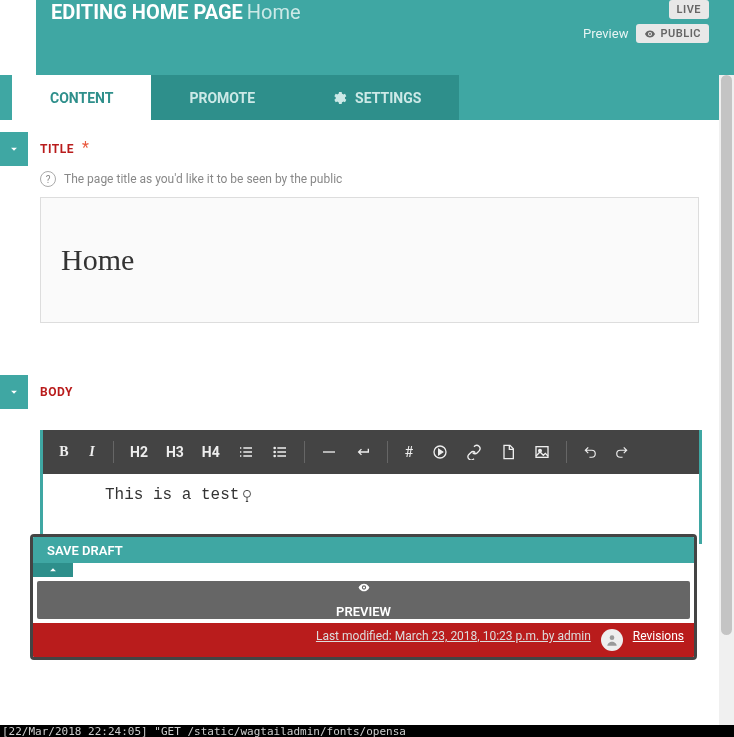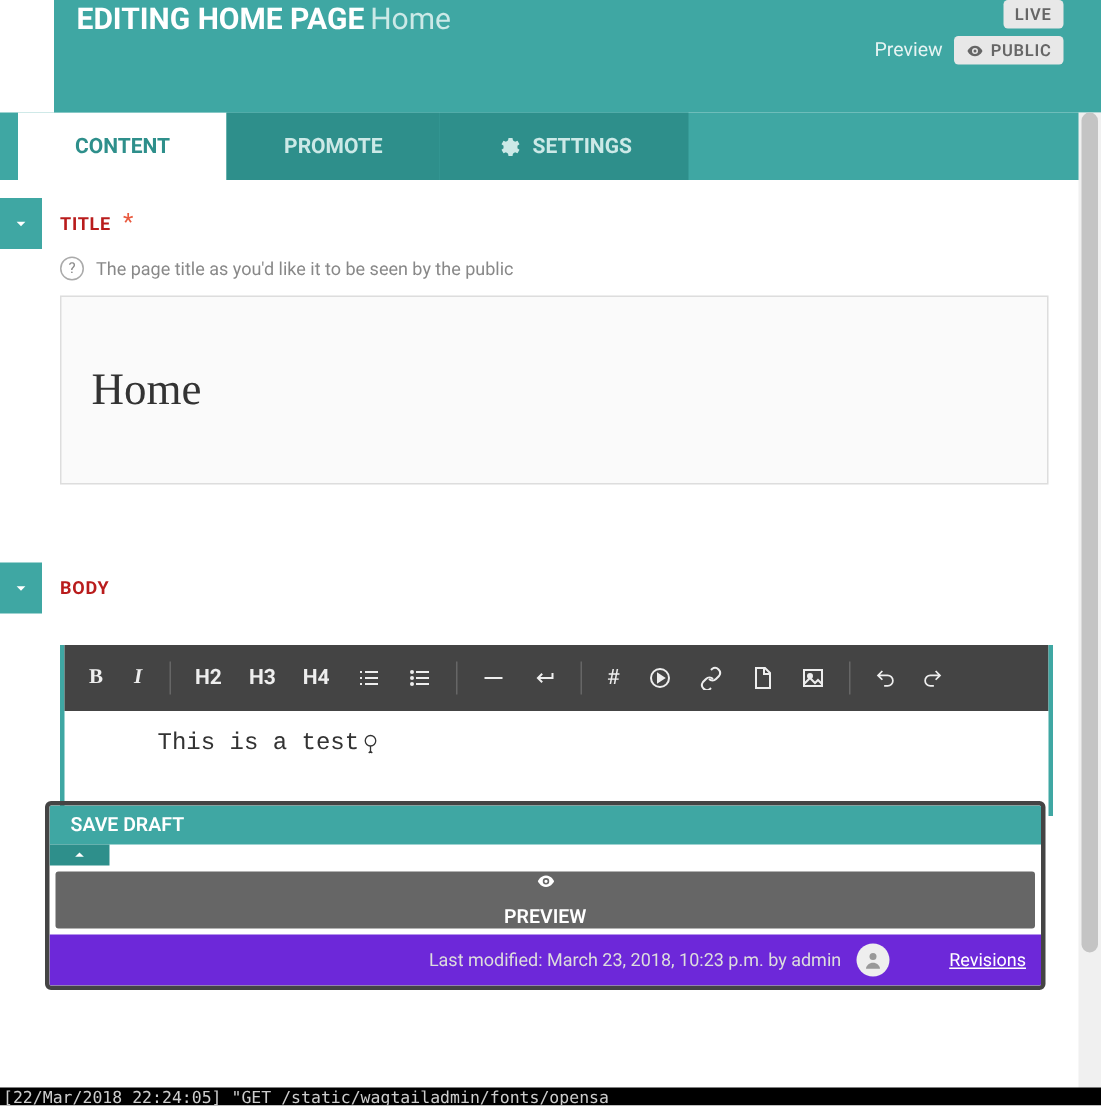--- a/index.html
+++ b/index.html
@@ -247,42 +247,42 @@
     height: 38px;
     display: flex;
     align-items: center;
     justify-content: center;
     gap: 10px;
     cursor: pointer;
     border-radius: 2px;
     flex-direction: column;
   }
   .rev-row {
-    background: #6d28d9;
+    background: #b91c1c;
     color: #ddd;
     font-size: 12px;
     display: flex;
-    align-items: center;
+    align-items: flex-start;
     justify-content: flex-end;
     gap: 10px;
     padding: 6px 10px;
+    text-decoration: underline;
   }
   .avatar {
     width: 22px; height: 22px;
     background: #eee;
     border-radius: 50%;
     display: inline-flex;
     align-items: center;
     justify-content: center;
   }
   .revisions-link {
     color: #fff;
     text-decoration: underline;
     cursor: pointer;
-    margin-left: 30px;
   }
   .grey-strip {
     position: absolute;
     bottom: 10px;
     left: 0; right: 15px;
     height: 77px;
     background: #e8e8e8;
     z-index: -1;
   }
   .terminal {

